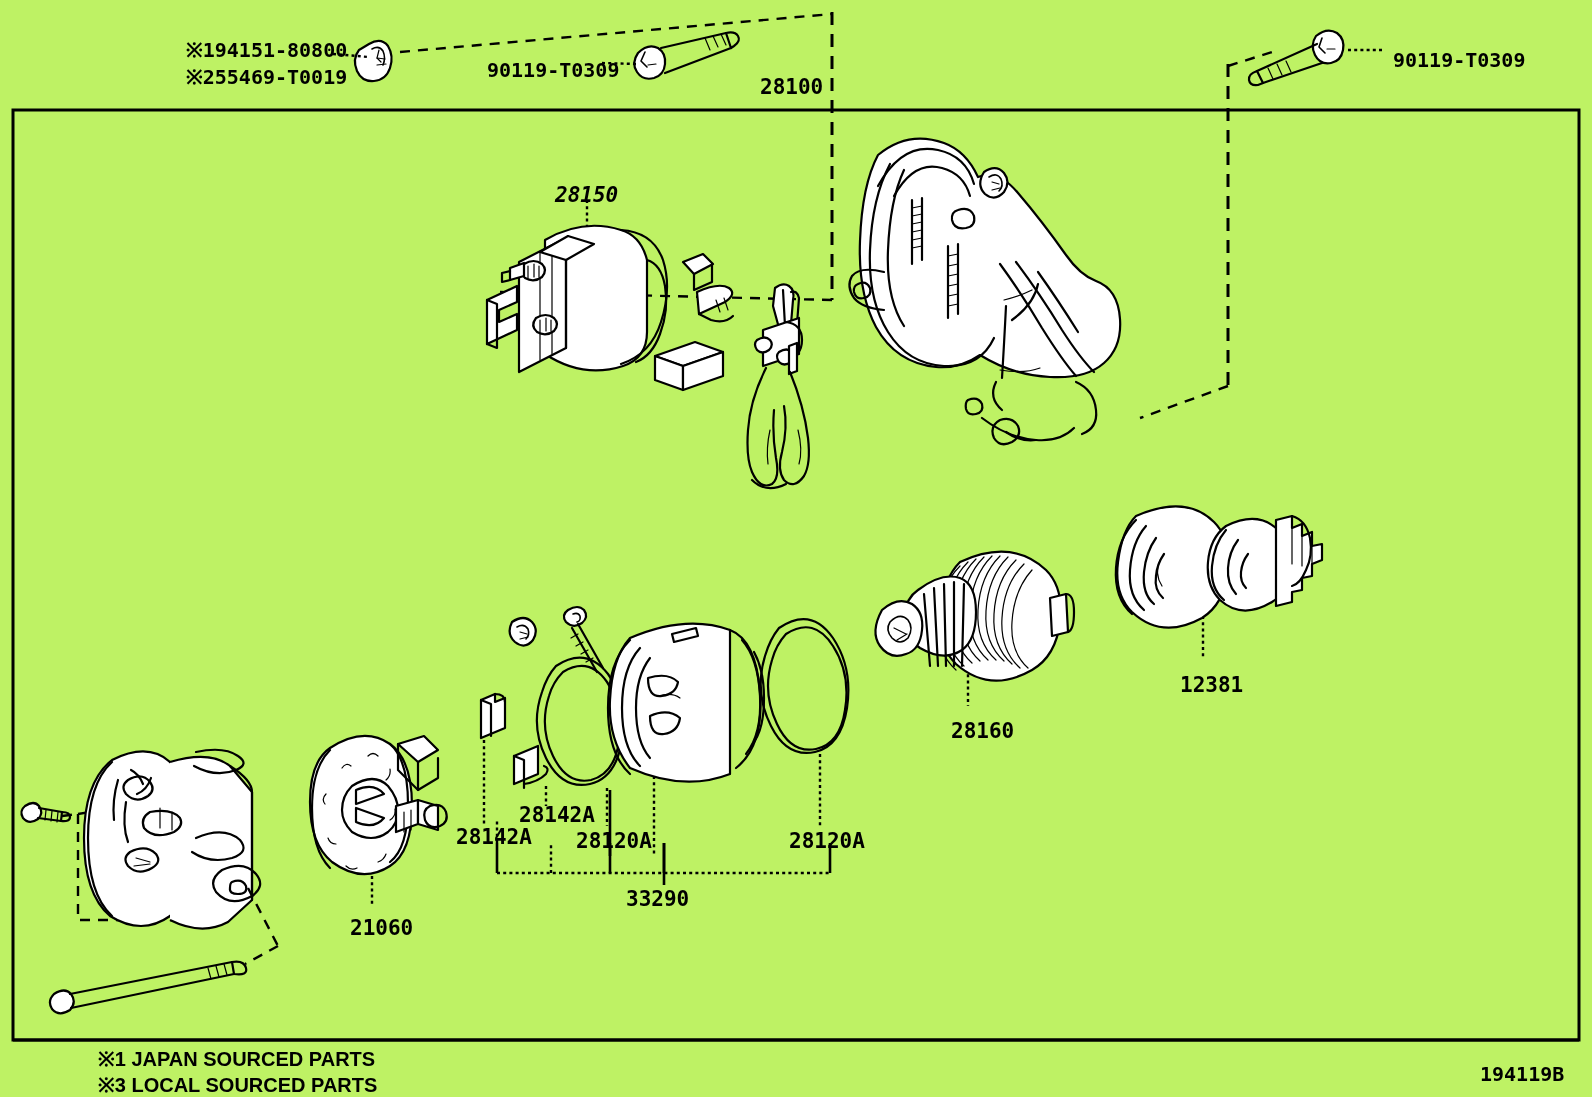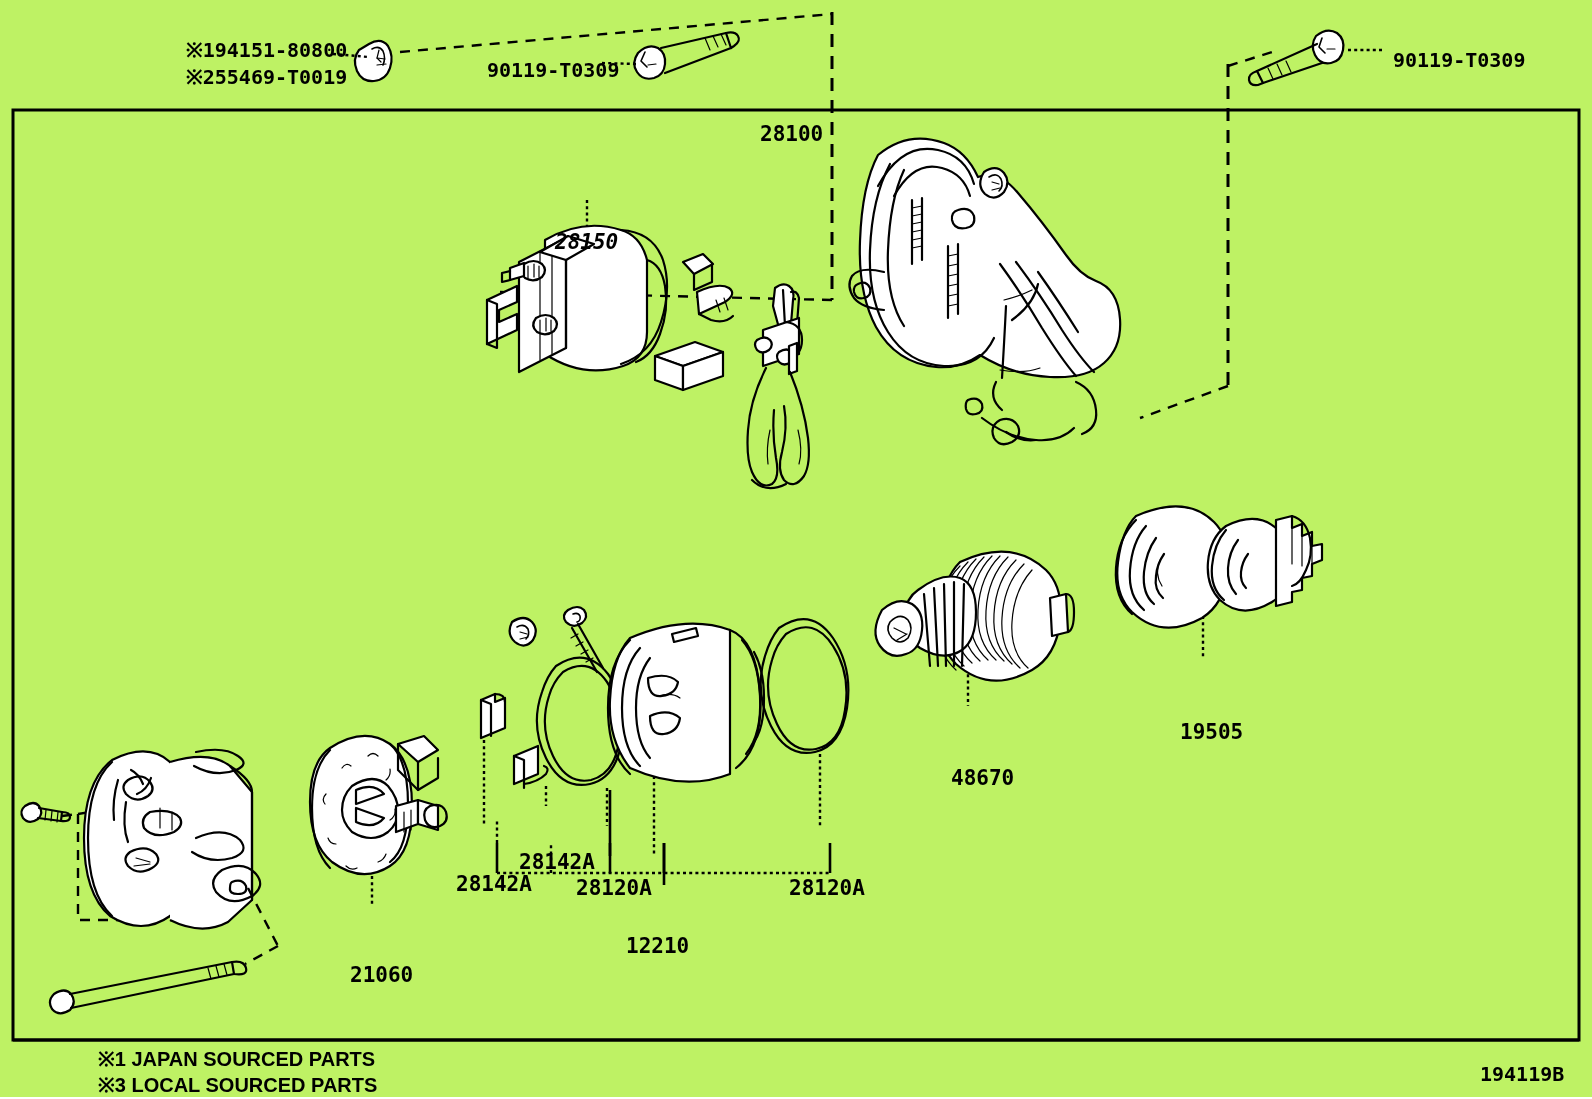--- a/index.html
+++ b/index.html
@@ -27,21 +27,20 @@
   }
   .lbl {
     position: absolute;
     font-family: "DejaVu Sans Mono", "Liberation Mono", monospace;
     font-weight: bold;
     font-size: 21px;
     letter-spacing: 0px;
     color: #000000;
     white-space: pre;
     line-height: 1.25;
-    margin-top: 47px;
   }
   .lbl-note {
     position: absolute;
     font-family: "Liberation Sans", sans-serif;
     font-weight: bold;
     font-size: 20px;
     color: #000000;
     white-space: pre;
     line-height: 1.45;
   }
@@ -400,27 +399,27 @@
     </g>
 
   </svg>
 
   <div class="lbl-code" style="left:186px; top:36px;">※194151-80800</div>
   <div class="lbl-code" style="left:186px; top:63px;">※255469-T0019</div>
   <div class="lbl-code" style="left:487px; top:58px;">90119-T0309</div>
   <div class="lbl-code" style="left:1393px; top:48px;">90119-T0309</div>
   <div class="lbl" style="left:760px; top:74px;">28100</div>
   <div class="lbl" style="left:555px; top:182px;font-style:italic;">28150</div>
-  <div class="lbl" style="left:1180px; top:672px;">19505</div>
-  <div class="lbl" style="left:951px; top:718px;">48670</div>
+  <div class="lbl" style="left:1180px; top:672px;">12381</div>
+  <div class="lbl" style="left:951px; top:718px;">28160</div>
   <div class="lbl" style="left:456px; top:824px;">28142A</div>
   <div class="lbl" style="left:519px; top:802px;">28142A</div>
   <div class="lbl" style="left:576px; top:828px;">28120A</div>
   <div class="lbl" style="left:789px; top:828px;">28120A</div>
-  <div class="lbl" style="left:626px; top:886px;">12210</div>
+  <div class="lbl" style="left:626px; top:886px;">33290</div>
   <div class="lbl" style="left:350px; top:915px;">21060</div>
 
   <div class="lbl-note" style="left:98px; top:1045px;">※1 JAPAN SOURCED PARTS</div>
   <div class="lbl-note" style="left:98px; top:1071px;">※3 LOCAL SOURCED PARTS</div>
 
   <div class="lbl-code" style="left:1480px; top:1062px;">194119B</div>
 
 </div>
 
 </body></html>

